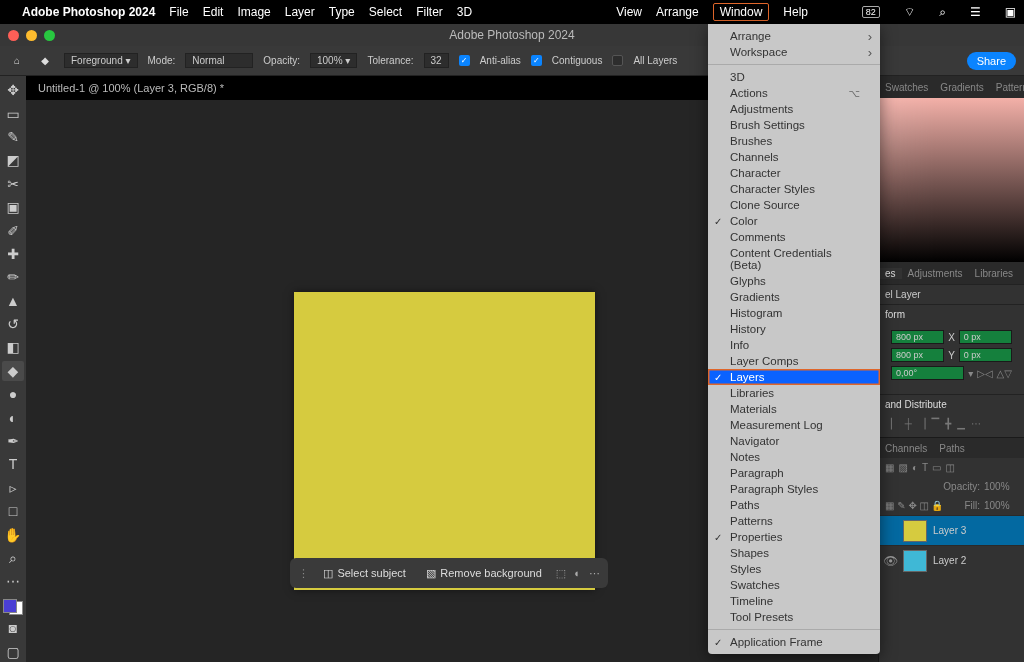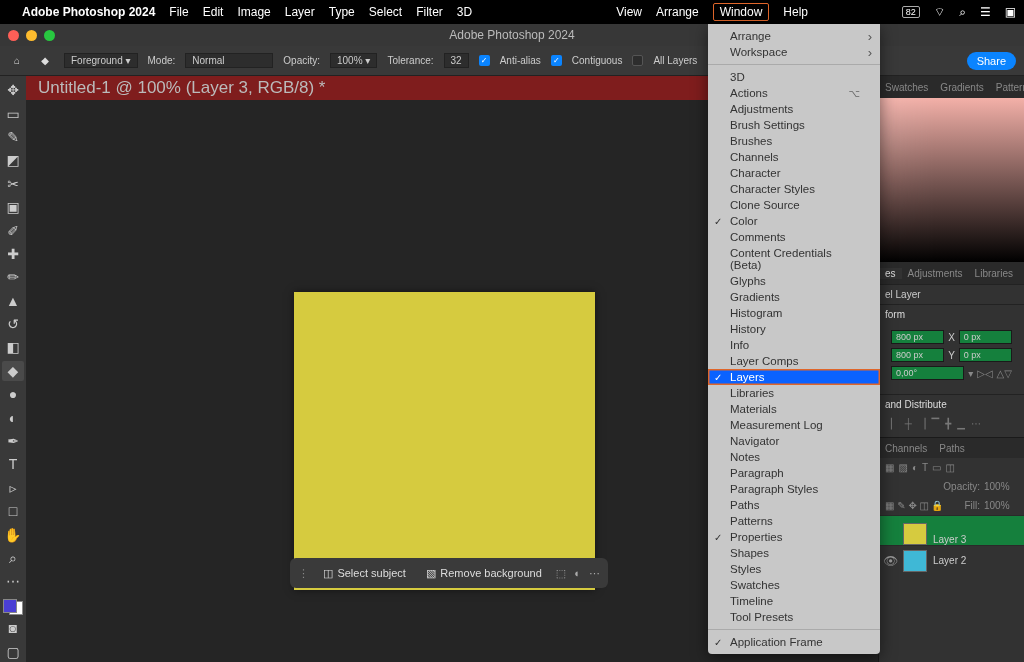--- a/index.html
+++ b/index.html
@@ -1,21 +1,21 @@
 <!DOCTYPE html>
 <html><head>
 <meta charset="utf-8">
 <style>
 * { margin: 0; padding: 0; box-sizing: border-box; font-family: -apple-system, "Helvetica Neue", Arial, sans-serif; }
 body { background: #000; color: #ccc; width: 1024px; height: 662px; overflow: hidden; font-size: 11px; position: relative; }
 
 
 .mac-menu { height: 24px; background: #000; display: flex; align-items: center; padding: 0 8px; color: #fff; gap: 14px; font-size: 12px; }
 .mac-menu .left { display: flex; align-items: center; gap: 14px; }
-.mac-menu .right { margin-left: auto; display: flex; align-items: center; gap: 14px; }
+.mac-menu .right { margin-left: auto; display: flex; align-items: center; gap: 24px; }
 .mac-menu .app-title { font-weight: 600; }
 .mac-menu span { cursor: default; }
 .mac-menu .apple { font-size: 14px; }
 .window-highlight { border: 1px solid #e0662a; padding: 1px 6px; border-radius: 2px; }
 
 
 .win-title { height: 22px; background: #373737; display: flex; align-items: center; padding: 0 8px; position: relative; }
 .traffic { display: flex; gap: 7px; }
 .dot { width: 11px; height: 11px; border-radius: 50%; }
 .dot.r { background: #ff5f57; } .dot.y { background: #febc2e; } .dot.g { background: #28c840; }
@@ -32,21 +32,21 @@
 
 .workspace { display: flex; height: calc(662px - 24px - 22px - 30px); background: #252525; }
 .toolbar { width: 26px; background: #393939; display: flex; flex-direction: column; padding-top: 4px; gap: 3px; align-items: center; }
 .tool { width: 22px; height: 22px; display: flex; align-items: center; justify-content: center; color: #ccc; font-size: 14px; border-radius: 2px; }
 .tool.active { background: #4a4a4a; }
 .swatches-small { width: 20px; height: 18px; position: relative; margin-top: 4px; }
 .swatches-small .fg { position: absolute; width: 14px; height: 14px; background: #4a3fd4; border: 1px solid #888; top: 0; left: 0; }
 .swatches-small .bg { position: absolute; width: 14px; height: 14px; background: #fff; border: 1px solid #888; bottom: 0; right: 0; }
 
 .canvas-area { flex: 1; background: #252525; position: relative; }
-.doc-tab { height: 24px; background: #7f1d1d; display: flex; align-items: center; padding: 0 12px; font-size: 17px; color: #bbb; }
+.doc-tab { height: 24px; background: #000000; display: flex; align-items: center; padding: 0 12px; font-size: 11px; color: #bbb; }
 .canvas { position: absolute; top: 216px; left: 268px; width: 301px; height: 298px; background: #d6cb3f; box-shadow: 0 0 8px rgba(0,0,0,0.5); }
 
 .context-bar { position: absolute; bottom: 74px; left: 264px; height: 30px; background: #3a3a3a; border-radius: 6px; display: flex; align-items: center; padding: 0 8px; gap: 8px; color: #ddd; font-size: 11px; }
 .context-bar .btn { display: flex; align-items: center; gap: 4px; padding: 2px 6px; }
 
 
 .panels { width: 146px; background: #323232; display: flex; flex-direction: column; font-size: 10px; color: #ccc; border-left: 1px solid #1a1a1a; }
 .panel-tabs { display: flex; background: #2a2a2a; height: 22px; align-items: center; }
 .panel-tabs span { padding: 0 6px; color: #888; }
 .panel-tabs span.active { color: #ddd; background: #323232; }
@@ -59,21 +59,21 @@
 .mini-section { border-top: 1px solid #222; padding: 4px 6px; }
 .mini-head { color: #ddd; margin-bottom: 4px; }
 
 .layers-panel { border-top: 1px solid #1a1a1a; }
 .layers-tabs { display: flex; background: #2a2a2a; height: 20px; align-items: center; font-size: 10px; }
 .layers-tabs span { padding: 0 6px; color: #888; }
 .layers-tools { display: flex; gap: 4px; padding: 4px 6px; color: #888; align-items: center; font-size: 10px; }
 .layer-row { display: flex; align-items: center; height: 30px; padding: 0 4px; gap: 6px; border-top: 1px solid #2a2a2a; }
 .layer-row .eye { width: 14px; color: #999; font-size: 12px; }
 .layer-row .thumb { width: 24px; height: 22px; }
-.layer-row.sel { background: #15803d; align-items: flex-end; }
+.layer-row.sel { background: #0369a1; }
 
 
 .dropdown { position: absolute; top: 24px; left: 708px; width: 172px; background: #c8c8c8; color: #333; font-size: 11.5px; border-radius: 0 0 4px 4px; box-shadow: 0 4px 16px rgba(0,0,0,0.5); padding: 4px 0; z-index: 100; }
 .dropdown .item { padding: 2px 20px 2px 22px; position: relative; display: flex; align-items: center; }
 .dropdown .item.sub::after { content: '›'; position: absolute; right: 8px; color: #555; font-size: 13px; }
 .dropdown .item .check { position: absolute; left: 6px; font-size: 10px; }
 .dropdown .item .short { margin-left: auto; color: #666; font-size: 10px; }
 .dropdown .sep { height: 1px; background: #aaa; margin: 4px 0; }
 .dropdown .item.sel { background: #0a62ff; color: #fff; }
 .dropdown .item.hl { box-shadow: inset 0 0 0 1.5px #e0662a; }
@@ -114,21 +114,21 @@
     <div class="dot g"></div>
   </div>
   <div class="title">Adobe Photoshop 2024</div>
 </div>
 
 <div class="options">
   <span class="home">⌂</span>
   <span class="home">◆</span>
   <span class="field"><span>Foreground</span> ▾</span>
   <span>Mode:</span>
-  <span class="field" style="width:88px"><span>Normal</span></span>
+  <span class="field" style="width:68px"><span>Normal</span></span>
   <span>Opacity:</span>
   <span class="field"><span>100%</span> ▾</span>
   <span>Tolerance:</span>
   <span class="field">32</span>
   <span class="chk">✓</span>
   <span>Anti-alias</span>
   <span class="chk">✓</span>
   <span>Contiguous</span>
   <span class="chk off"></span>
   <span>All Layers</span>

